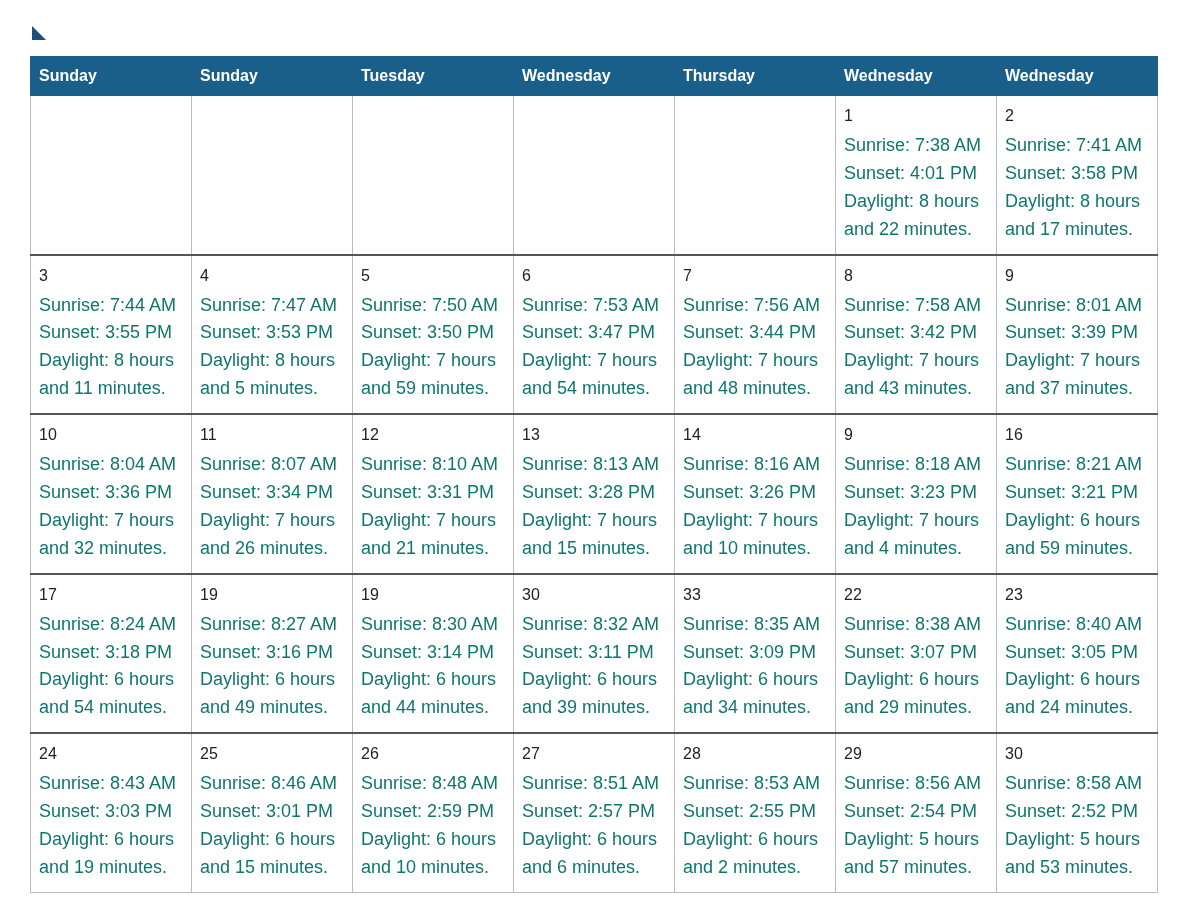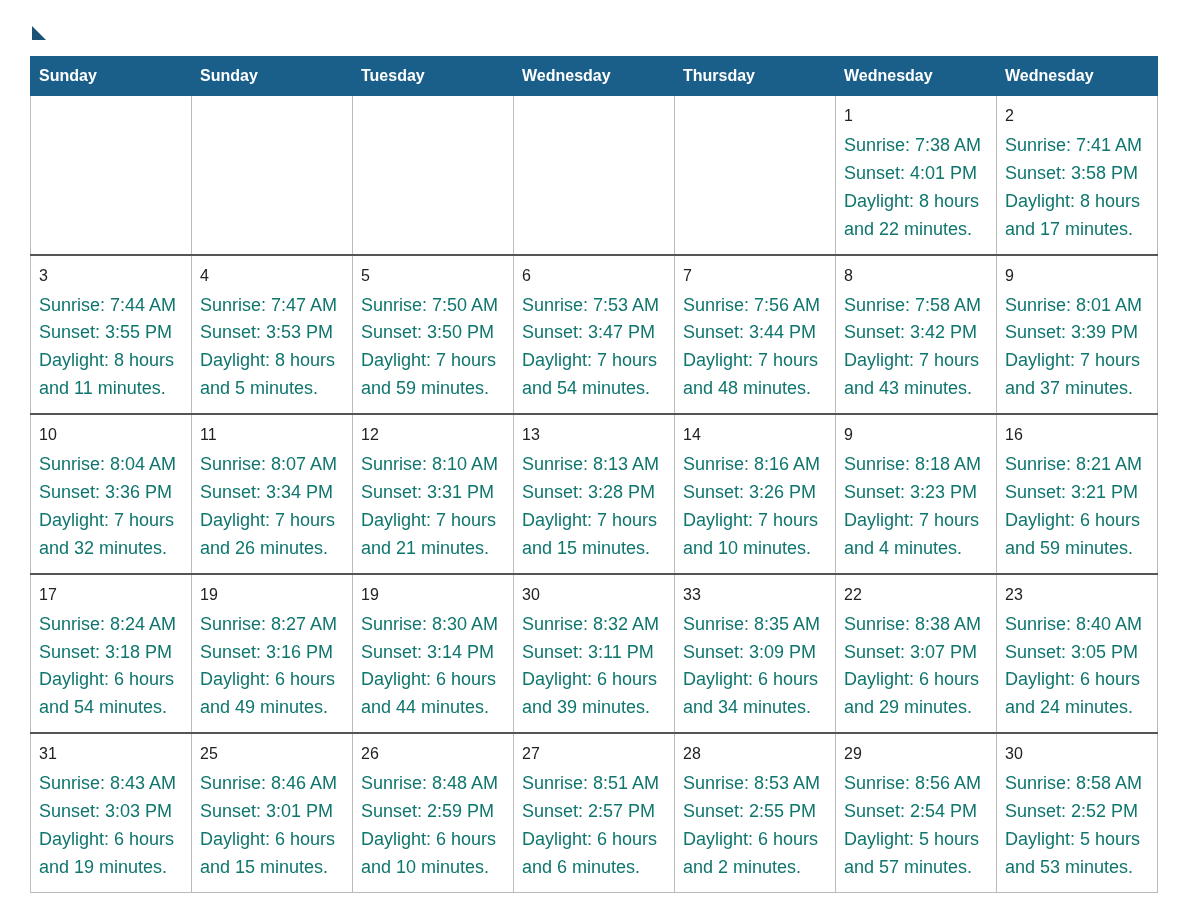--- a/index.html
+++ b/index.html
@@ -236,21 +236,21 @@
           <span class="day-number">22</span>
           <div class="day-info">Sunrise: 8:38 AM<br>Sunset: 3:07 PM<br>Daylight: 6 hours<br>and 29 minutes.</div>
         </td>
         <td>
           <span class="day-number">23</span>
           <div class="day-info">Sunrise: 8:40 AM<br>Sunset: 3:05 PM<br>Daylight: 6 hours<br>and 24 minutes.</div>
         </td>
       </tr>
       <tr class="row-top">
         <td>
-          <span class="day-number">31</span>
+          <span class="day-number">24</span>
           <div class="day-info">Sunrise: 8:43 AM<br>Sunset: 3:03 PM<br>Daylight: 6 hours<br>and 19 minutes.</div>
         </td>
         <td>
           <span class="day-number">25</span>
           <div class="day-info">Sunrise: 8:46 AM<br>Sunset: 3:01 PM<br>Daylight: 6 hours<br>and 15 minutes.</div>
         </td>
         <td>
           <span class="day-number">26</span>
           <div class="day-info">Sunrise: 8:48 AM<br>Sunset: 2:59 PM<br>Daylight: 6 hours<br>and 10 minutes.</div>
         </td>

